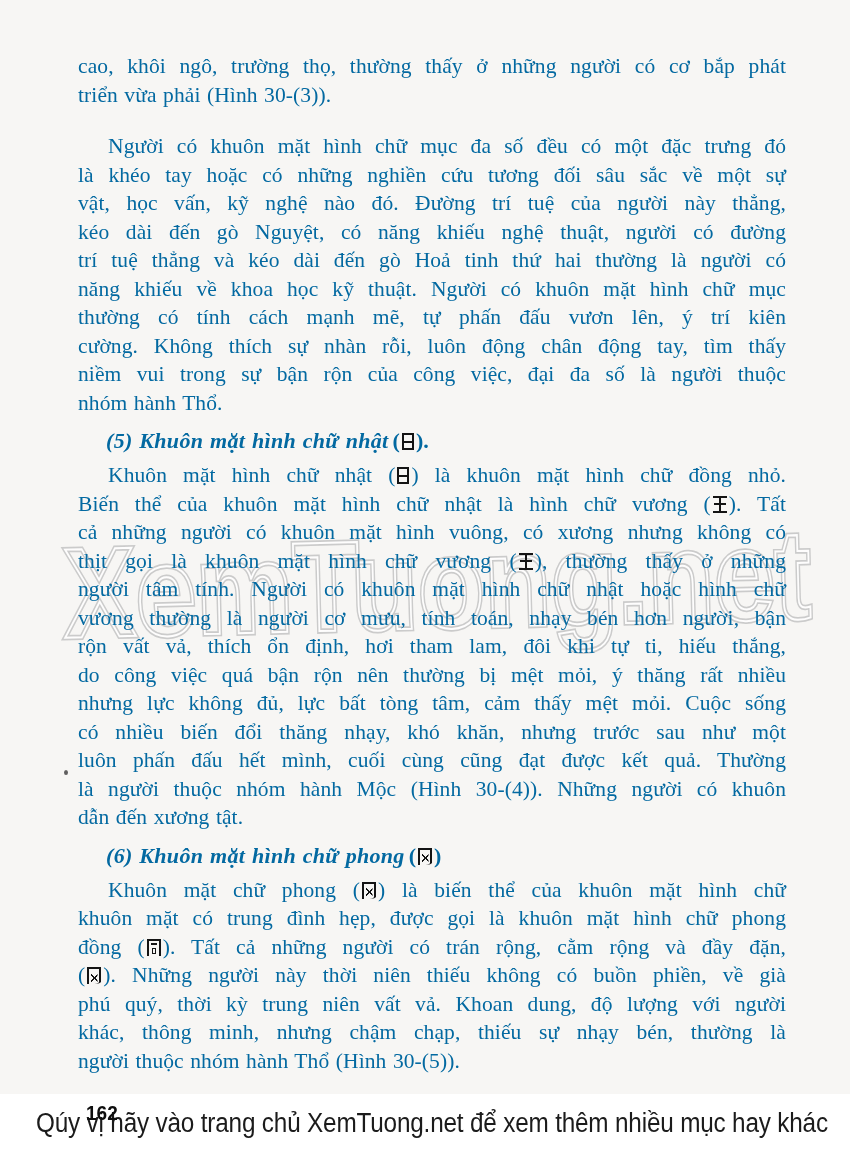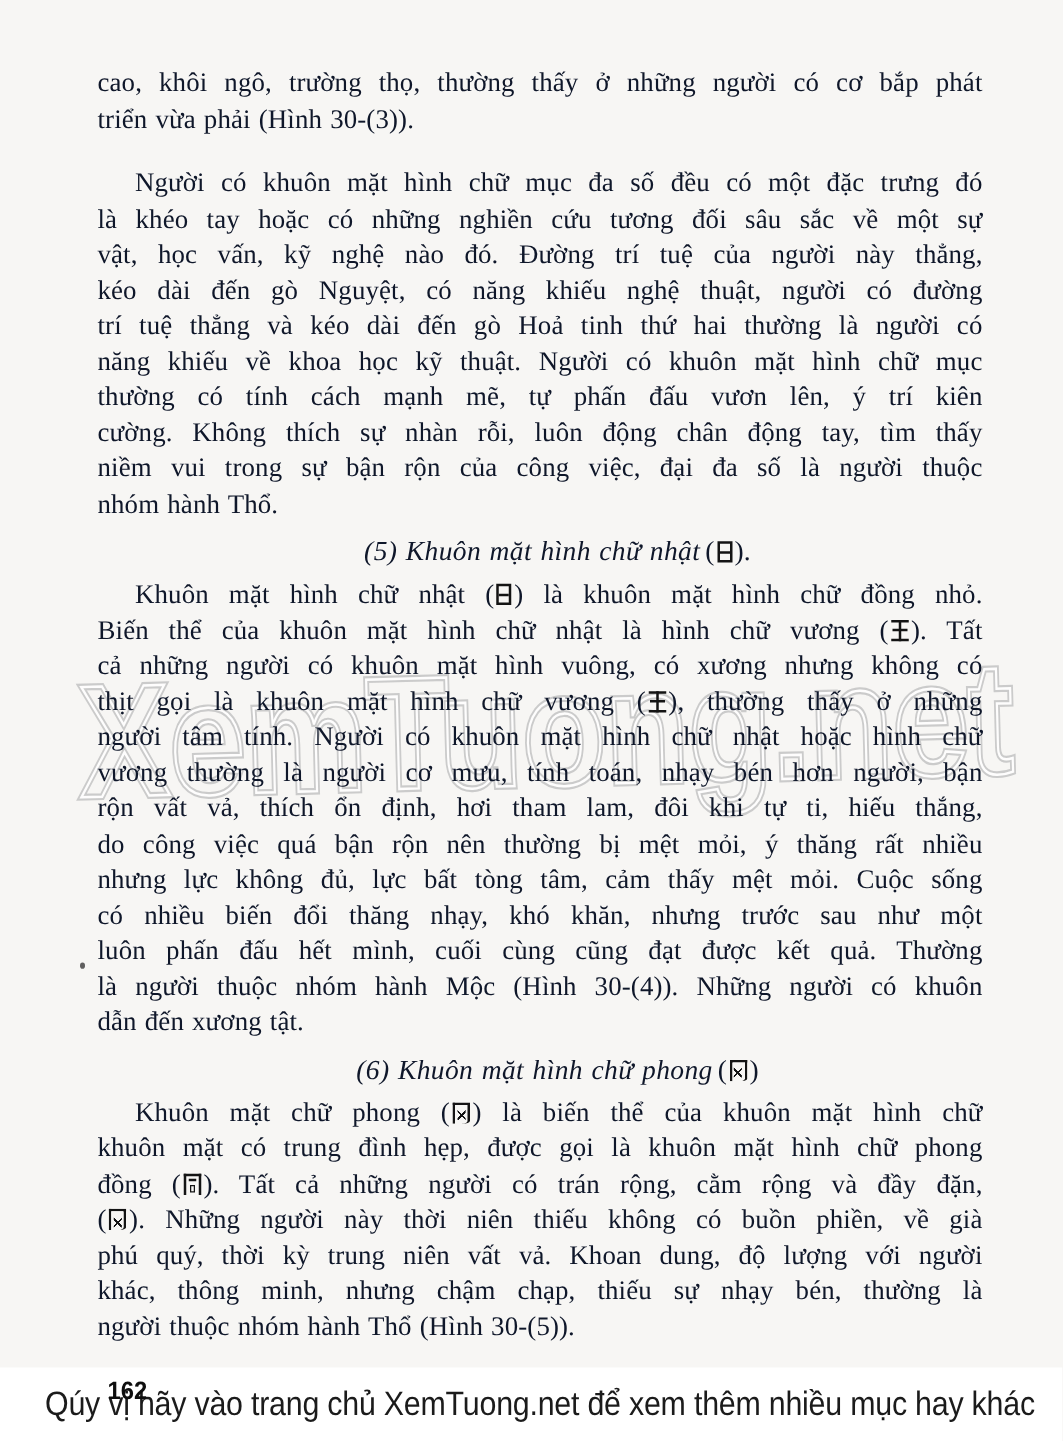--- a/index.html
+++ b/index.html
@@ -13,33 +13,33 @@
   
   .watermark{
     position:absolute;left:55px;top:498px;z-index:1;
     transform:rotate(-1.5deg);
     opacity:.88;pointer-events:none;
   }
 
   
   .text-content{
     position:absolute;left:78px;top:52px;width:708px;z-index:2;
-    font-size:21.5px;color:#0f172a;word-spacing:1px;letter-spacing:.1px;
+    font-size:21.5px;color:#0369a1;word-spacing:1px;letter-spacing:.1px;
   }
   .para{margin:0;}
   .para + .para{margin-top:23px;}
   .line{
     height:28.5px;line-height:28.5px;white-space:nowrap;
     text-align:justify;text-align-last:justify;
   }
   .line.first{text-indent:30px;}
   .line.last{text-align-last:left;}
   .heading{
     margin:9px 0 5px 28px;height:30px;line-height:30px;
-    font-weight:normal;font-size:22px;white-space:nowrap;text-align:center;
+    font-weight:bold;font-size:22px;white-space:nowrap;
   }
   .h-label{font-style:italic;letter-spacing:.3px;}
   .h-suffix{font-style:normal;margin-left:4px;}
 
   
   .cjk{display:inline-block;width:14px;height:17px;vertical-align:-2px;
        position:relative;box-sizing:border-box;margin:0 2px;}
   .cjk-ri{width:12px;border:2px solid #141414;
       background:linear-gradient(#141414,#141414) center/100% 2px no-repeat;}
   .cjk-wang{background:

